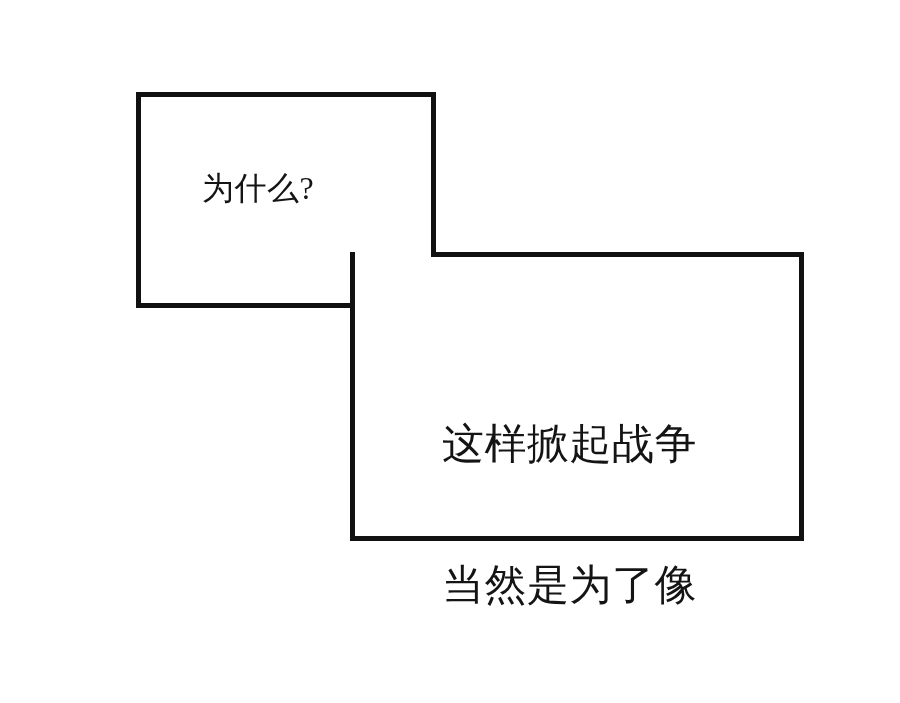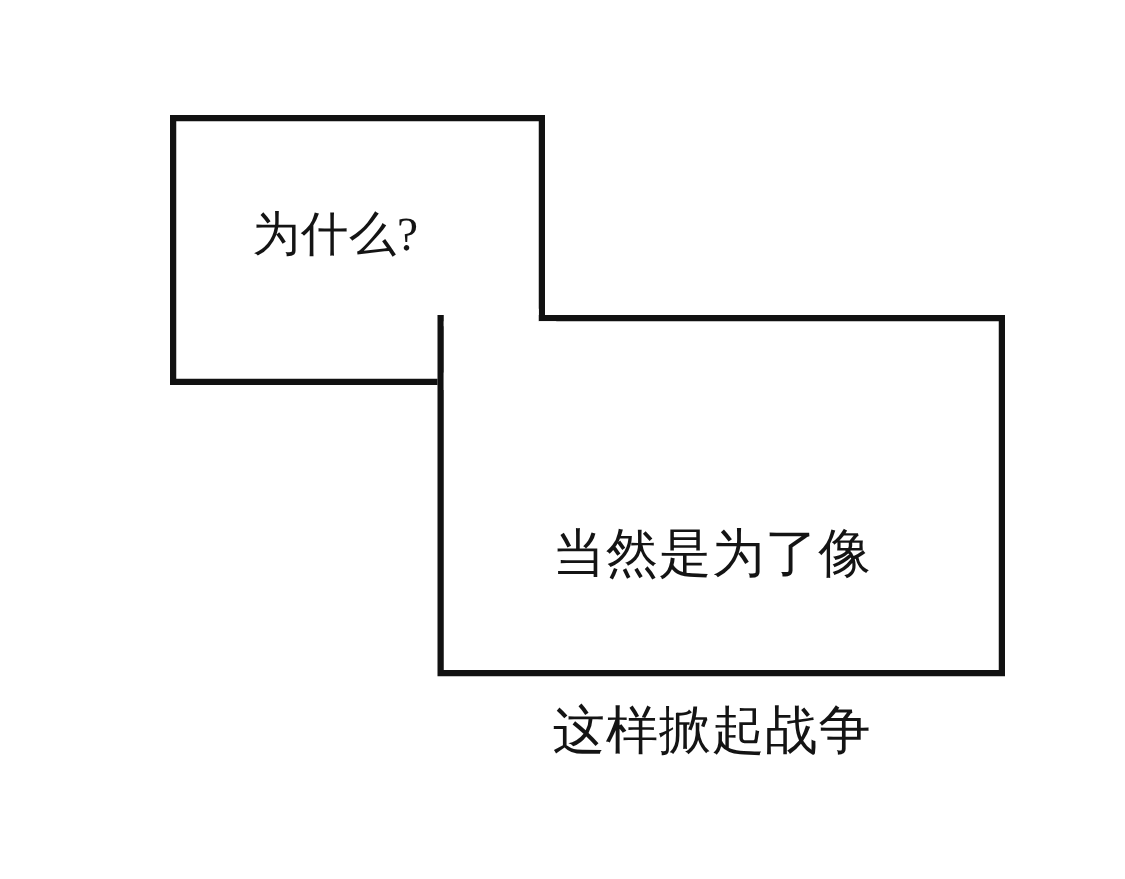--- a/index.html
+++ b/index.html
@@ -83,21 +83,21 @@
     font-family: "Liberation Serif", "DejaVu Serif", serif;
     font-weight: 400;
     letter-spacing: 0.5px;
     white-space: pre;
     z-index: 6;
   }
 
   #text-why {
     left: 202px;
     top: 161px;
-    font-size: 38px;
+    font-size: 32px;
     line-height: 54px;
     text-align: right;
   }
 
   #text-reply {
     left: 442px;
     top: 327px;
     font-size: 42px;
     line-height: 47px;
   }
@@ -115,18 +115,18 @@
 
   <div class="bubble" id="bubble-reply"></div>
 
   <div class="mask" id="mask-top-overlap"></div>
   <div class="mask" id="mask-right-overlap"></div>
   <div class="mask" id="mask-bottom-overlap"></div>
 
   <div class="bubble-text" id="text-why">为什么?</div>
 
   <div class="bubble-text" id="text-reply">
+    <span class="line">这样掀起战争</span>
     <span class="line">当然是为了像</span>
-    <span class="line">这样掀起战争</span>
     
   </div>
 
 </div>
 
 </body></html>

